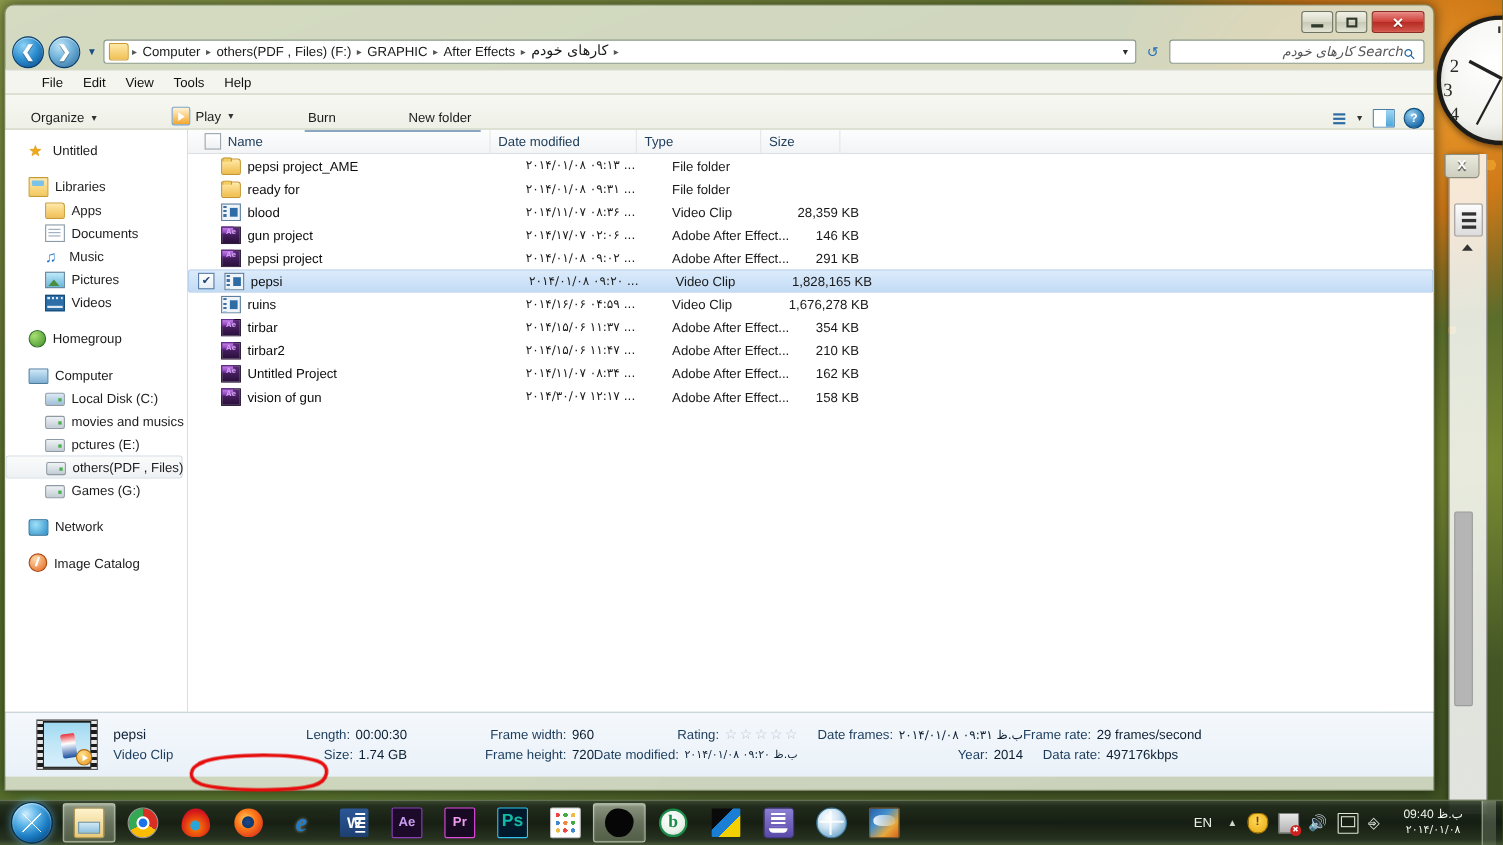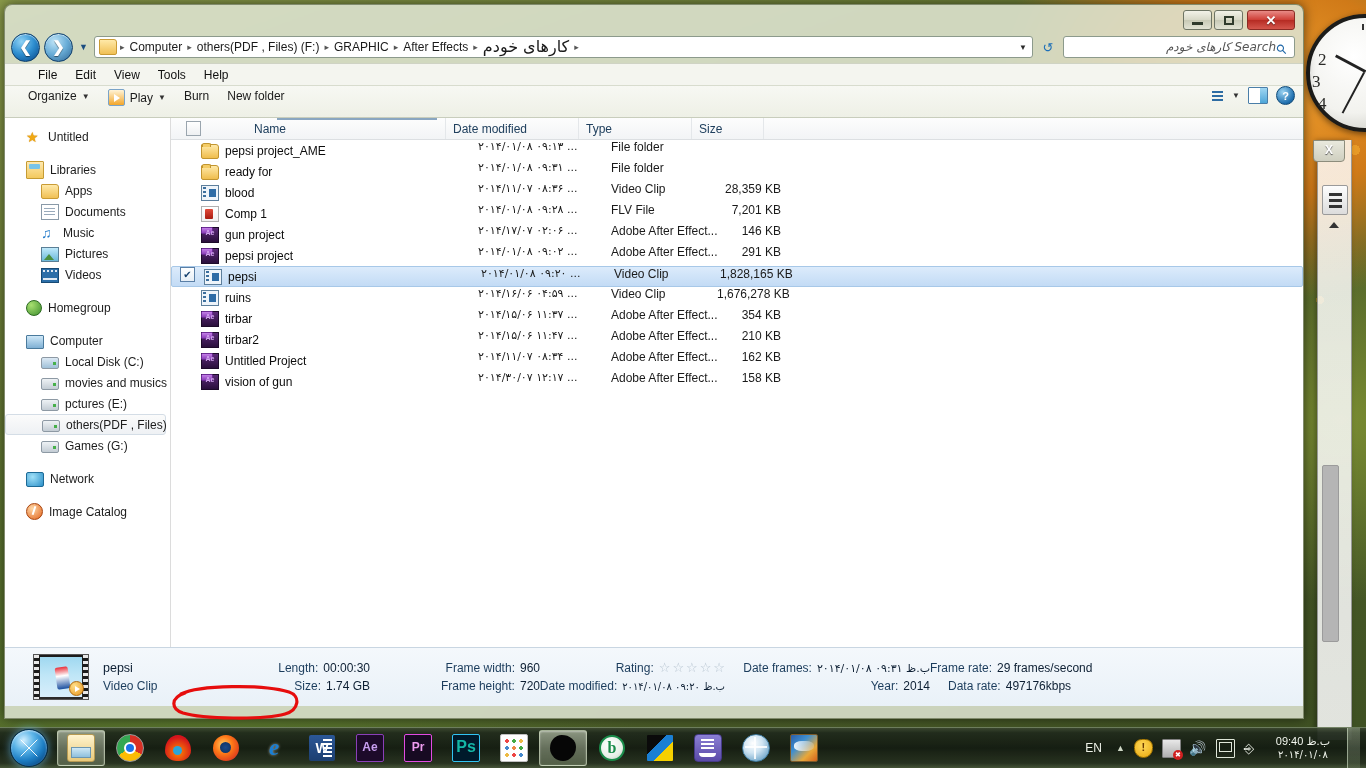--- a/index.html
+++ b/index.html
@@ -86,21 +86,21 @@
     border:1px solid #0b3c6b;box-shadow:inset 0 1px 1px rgba(255,255,255,.6);
     display:flex;align-items:center;justify-content:center;color:#fff;font-size:15px;font-weight:bold;
     text-shadow:0 1px 1px rgba(0,0,0,.5);}
   .navbtn.dim{background:radial-gradient(circle at 35% 28%, #bfe4f7 0%, #6aaed8 48%, #4784b0 78%, #2f6188 100%);}
   #histdrop{width:13px;height:27px;display:flex;align-items:center;justify-content:center;color:#1b4d80;font-size:9px;}
   #breadcrumb{
     flex:1 1 auto;height:22px;background:#fff;border:1px solid #8c9a8c;border-radius:3px;
     display:flex;align-items:center;padding:0 2px;box-sizing:border-box;overflow:hidden;
   }
   .crumb{font-size:12px;color:#1a1a1a;padding:0 4px;white-space:nowrap;line-height:20px;}
-  .crumb.rtl{direction:rtl;font-family:"DejaVu Sans",sans-serif;font-size:16px;}
+  .crumb.rtl{direction:rtl;font-family:"DejaVu Sans",sans-serif;font-size:13px;}
   .sep{color:#555;font-size:9px;padding:0 1px;}
   .crumbicon{width:16px;height:14px;margin:0 2px 0 2px;flex:0 0 auto;
     background:linear-gradient(180deg,#ffe9a8,#f0c055);border:1px solid #c99b35;border-radius:1px 3px 2px 2px;}
   #crumbdrop{width:14px;text-align:center;color:#2b2b2b;font-size:8px;}
   #refreshbtn{width:20px;height:22px;display:flex;align-items:center;justify-content:center;
     color:#1d6fb8;font-size:13px;border:1px solid transparent;}
   #searchbox{
     width:232px;height:22px;background:#fff;border:1px solid #8c9a8c;border-radius:3px;
     display:flex;align-items:center;padding:0 4px;box-sizing:border-box;flex:0 0 auto;
   }
@@ -108,21 +108,21 @@
     font-family:"DejaVu Sans",sans-serif;overflow:hidden;white-space:nowrap;}
   #searchicon{width:14px;color:#2068a8;font-size:13px;transform:rotate(-45deg);}
 
   
   #menubar{height:21px;background:#f4f5ef;border-top:1px solid #cfd3c4;display:flex;align-items:center;
     padding-left:24px;gap:0;}
   .menuitem{padding:2px 9px;font-size:12px;color:#101010;}
   
   #cmdbar{height:31px;background:linear-gradient(180deg,#f7f8f3 0%,#eef0e6 100%);
     border-top:1px solid #d8dcce;border-bottom:1px solid #c8cdbc;
-    display:flex;align-items:flex-start;padding:0 8px 0 14px;}
+    display:flex;align-items:flex-end;padding:0 8px 0 14px;gap:48px;}
   .cmd{font-size:12px;color:#1b1b1b;padding:3px 9px;display:flex;align-items:center;gap:5px;border-radius:3px;}
   .caret{font-size:8px;color:#333;}
   .playicon{width:15px;height:15px;border:1px solid #7aa3c8;border-radius:2px;
     background:linear-gradient(180deg,#fff4d8,#f3a62a);display:flex;align-items:center;justify-content:center;}
   .playicon i{width:0;height:0;border-left:6px solid #fff;border-top:4px solid transparent;border-bottom:4px solid transparent;margin-left:2px;}
   #cmdright{margin-left:auto;display:flex;align-items:center;gap:8px;}
   .viewicon{width:18px;height:16px;display:flex;flex-direction:column;justify-content:center;gap:2px;}
   .viewicon b{display:block;height:2px;background:#2d6ca3;width:11px;margin-left:6px;}
   .paneicon{width:18px;height:15px;border:1px solid #4a7ea8;border-radius:1px;display:flex;background:#fff;}
   .paneicon u{display:block;width:60%;background:#fff;}
@@ -158,27 +158,27 @@
   .i-disk:after{content:"";position:absolute;right:2px;bottom:3px;width:3px;height:3px;background:#46b04a;}
   .i-disk.local{background:linear-gradient(180deg,#dce9f4,#9fc0d8);}
   .i-net{background:radial-gradient(circle at 35% 30%,#9fe0f8,#2b8fc8);border-radius:2px;height:13px;margin-top:2px;border:1px solid #1d6a96;}
   .i-cat{width:15px;height:15px;border-radius:50%;background:radial-gradient(circle at 35% 30%,#ffd9a8,#e2631c);border:1px solid #a8430c;}
   .i-cat:after{content:"";position:absolute;left:6px;top:2px;width:2px;height:9px;background:#fff;transform:rotate(18deg);}
 
   #listpane{flex:1;position:relative;background:#fff;overflow:hidden;}
   #colhead{height:21px;background:linear-gradient(180deg,#fdfdfd,#f2f4f6);border-bottom:1px solid #dcdfe2;display:flex;align-items:center;font-size:12px;color:#1f3b55;position:relative;}
   #sortbar{position:absolute;left:106px;top:0;width:160px;height:2px;background:#8aa6c0;}
   .ch{display:flex;align-items:center;height:21px;border-right:1px solid #e4e7ea;box-sizing:border-box;padding-left:7px;color:#20405e;}
-  #ch-name{width:275px;gap:47px;}
+  #ch-name{width:275px;}
   #ch-date{width:133px;}
   #ch-type{width:113px;}
   #ch-size{width:72px;}
   .headcb{width:13px;height:13px;border:1px solid #9aa5ae;background:linear-gradient(180deg,#fff,#eef0f2);margin-right:6px;margin-left:8px;}
 
-  .filerow{display:flex;height:21px;font-size:12px;color:#0c0c0c;position:relative;}
+  .filerow{display:flex;align-items:center;height:21px;font-size:12px;color:#0c0c0c;position:relative;}
   .filerow.sel{background:linear-gradient(180deg,#dcebfb 0%,#cfe3f8 50%,#c3dbf5 100%);
     border:1px solid #a7c8e8;box-sizing:border-box;border-radius:2px;}
   .cb{width:13px;height:13px;margin-left:8px;margin-right:4px;flex:0 0 auto;}
   .cb.on{border:1px solid #5a7fa6;background:linear-gradient(180deg,#fff,#e6eef6);
     display:flex;align-items:center;justify-content:center;color:#16416e;font-size:10px;line-height:10px;}
   .cb.off{visibility:hidden;}
   .fname{width:275px;display:flex;align-items:center;gap:6px;box-sizing:border-box;padding-left:5px;overflow:hidden;white-space:nowrap;}
   .fdate{width:133px;box-sizing:border-box;padding-left:7px;color:#1a1a1a;font-family:"DejaVu Sans",sans-serif;font-size:11px;direction:ltr;white-space:nowrap;overflow:hidden;}
   .ftype{width:113px;box-sizing:border-box;padding-left:7px;color:#1a1a1a;white-space:nowrap;overflow:hidden;}
   .fsize{width:72px;box-sizing:border-box;text-align:right;padding-right:8px;color:#1a1a1a;white-space:nowrap;}
@@ -532,30 +532,20 @@
               <span class="ficon ic-video"></span>
               <span>blood</span>
             </span>
             <span class="fdate">۲۰۱۴/۱۱/۰۷ ۰۸:۳۶ ...</span>
             <span class="ftype">Video Clip</span>
             <span class="fsize">28,359 KB</span>
           </div>
           <div class="filerow">
             <span class="cb off"></span>
             <span class="fname">
-              <span class="ficon ic-flv"></span>
-              <span>Comp 1</span>
-            </span>
-            <span class="fdate">۲۰۱۴/۰۱/۰۸ ۰۹:۲۸ ...</span>
-            <span class="ftype">FLV File</span>
-            <span class="fsize">7,201 KB</span>
-          </div>
-          <div class="filerow">
-            <span class="cb off"></span>
-            <span class="fname">
               <span class="ficon ic-ae"></span>
               <span>gun project</span>
             </span>
             <span class="fdate">۲۰۱۴/۱۷/۰۷ ۰۲:۰۶ ...</span>
             <span class="ftype">Adobe After Effect...</span>
             <span class="fsize">146 KB</span>
           </div>
           <div class="filerow">
             <span class="cb off"></span>
             <span class="fname">

